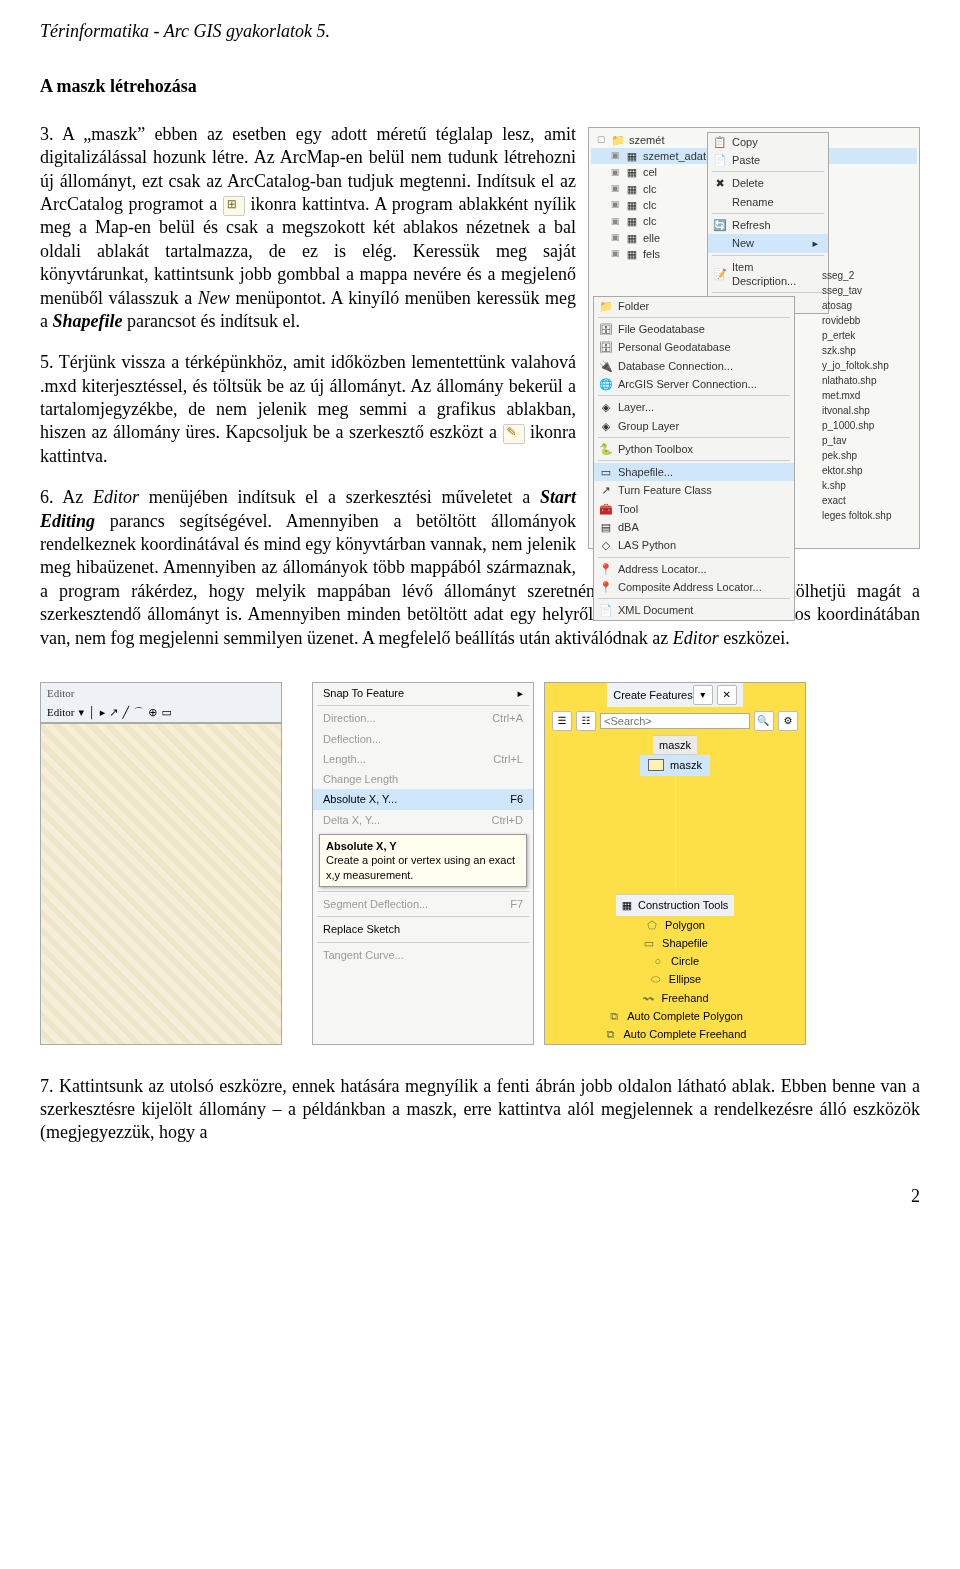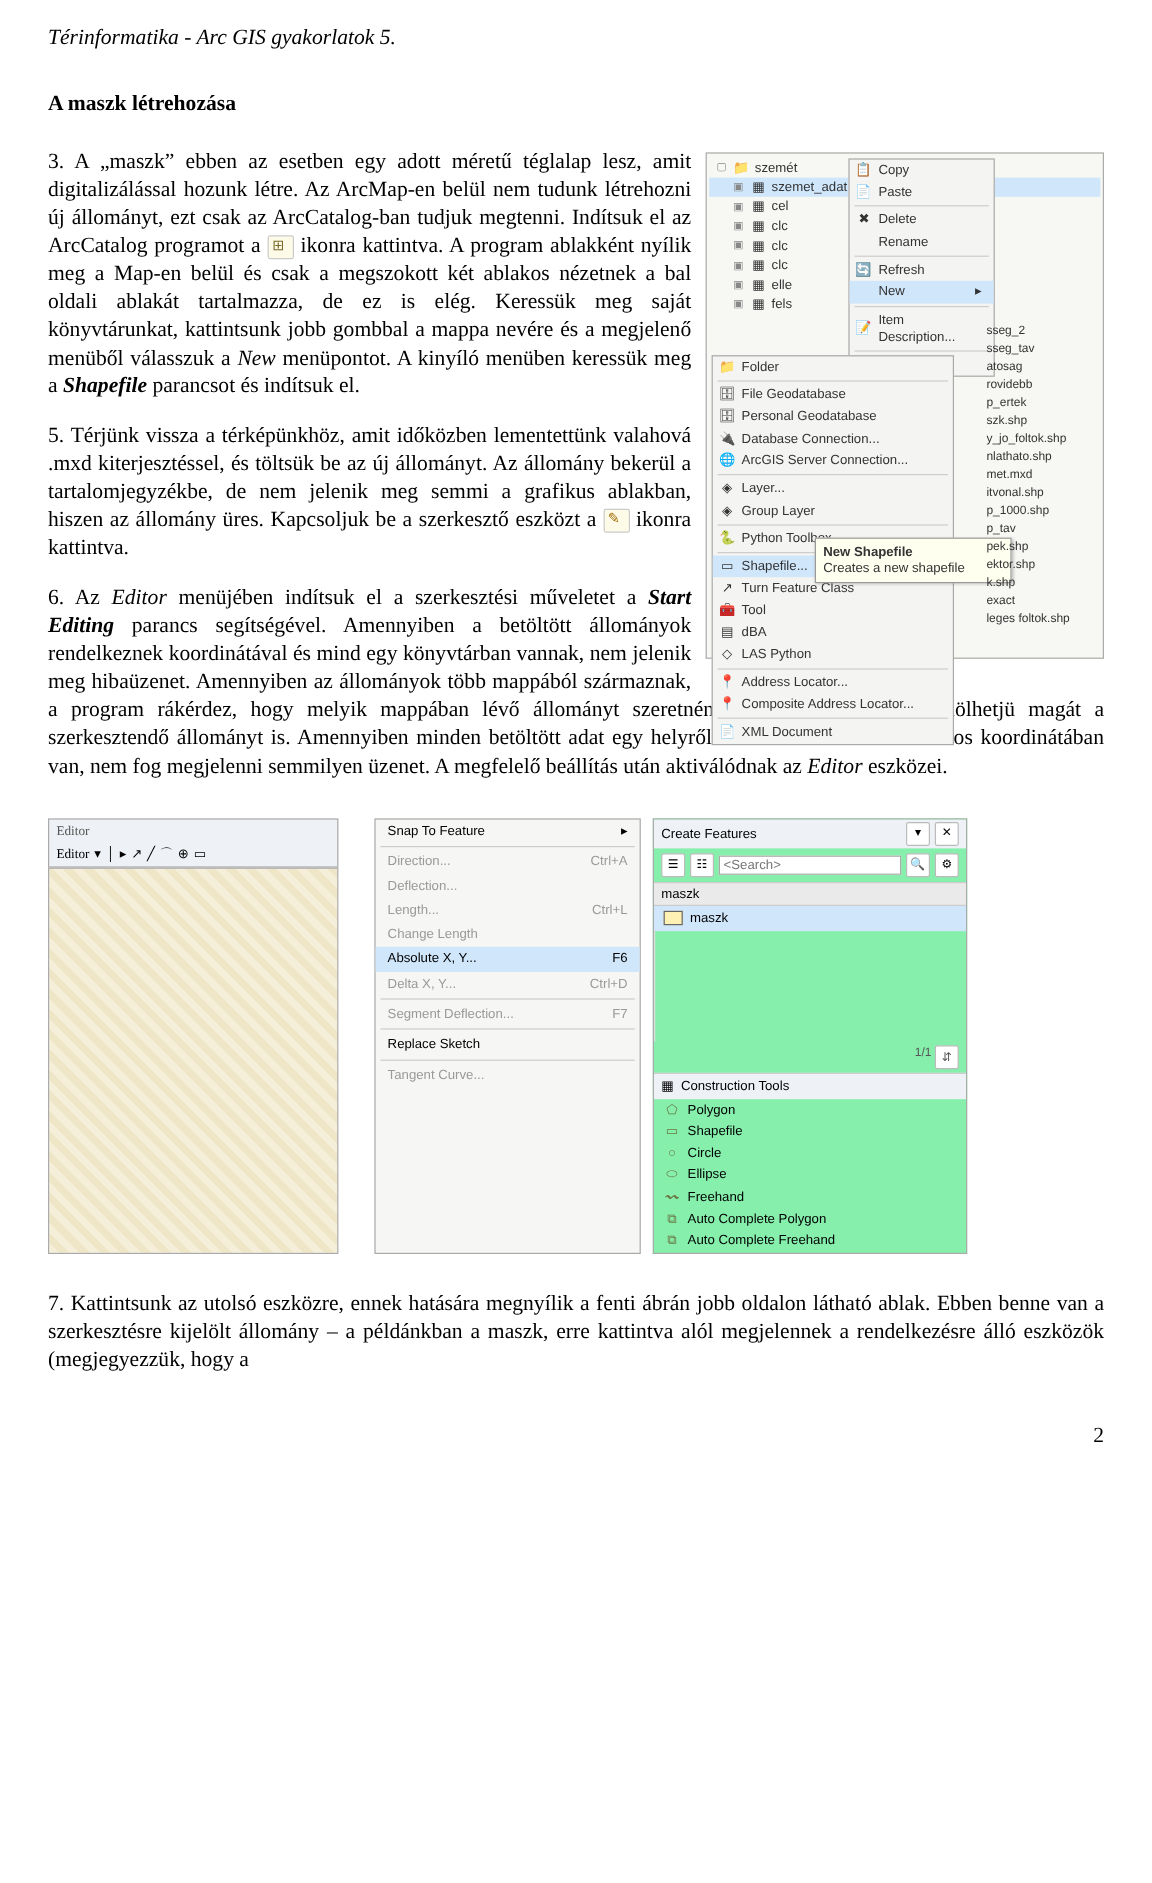--- a/index.html
+++ b/index.html
@@ -109,25 +109,26 @@
     font-family:Tahoma,sans-serif;
     font-size:11px;
   }
   .context-menu .cm-row { display:flex; justify-content:space-between; padding:3px 10px; }
   .context-menu .cm-row.sel { background:#cfe6fb; }
   .context-menu .cm-row.dis { color:#9a9a9a; }
   .context-menu hr { border:0; border-top:1px solid #ccc; margin:2px 4px; }
   .create-features {
     width:260px;
     border:1px solid #aaa;
-    background:#86efac;
+    background:#fde047;
     font-family:Tahoma,sans-serif;
     font-size:11px;
     display:flex;
     flex-direction:column;
+    align-items:center;
   }
   .cf-title { display:flex; justify-content:space-between; align-items:center; padding:2px 6px; background:#eef1f6;}
   .cf-search { display:flex; gap:4px; padding:4px 6px; align-items:center;}
   .cf-search input { flex:1; font-size:11px; padding:1px 3px; border:1px solid #aaa;}
   .cf-btn { display:inline-flex; width:18px; height:18px; align-items:center; justify-content:center; border:1px solid #bbb; border-radius:2px; background:#fff; font-size:10px;}
   .cf-group { padding:2px 6px; background:#eaeaea; border-top:1px solid #ccc; border-bottom:1px solid #ccc;}
   .cf-item { display:flex; gap:6px; align-items:center; padding:3px 8px;}
   .cf-item.sel { background:#cfe6fb; }
   .cf-swatch { width:14px; height:10px; border:1px solid #666; background:#fff0b3;}
   .cf-spacer { flex:1; border-left:1px solid #ddd; }
@@ -297,24 +298,20 @@
           <span class="mi">📍</span>
           <span>Composite Address Locator...</span>
         </div>
       <hr class="hr-thin">
       <div class="submenu-row">
           <span class="mi">📄</span>
           <span>XML Document</span>
         </div>
     </div>
 
-    <div class="tooltip-box" style="position:absolute; left:90px; top:320px; width:150px;">
-      <div style="font-weight:bold;">New Shapefile</div>
-      <div>Creates a new shapefile</div>
-    </div>
 
     <div style="position:absolute; right:2px; top:140px; width:95px; font-size:10px; line-height:15px; color:#333; text-align:left;" id="right-file-list">
         <div>sseg_2</div>
         <div>sseg_tav</div>
         <div>atosag</div>
         <div>rovidebb</div>
         <div>p_ertek</div>
         <div>szk.shp</div>
         <div>y_jo_foltok.shp</div>
         <div>nlathato.shp</div>
@@ -385,20 +382,24 @@
         <span>Change Length</span>
       </div>
     <div class="cm-row sel">
         <span>Absolute X, Y...</span>
         <span>F6</span>
       </div>
     <div class="cm-row dis">
         <span>Delta X, Y...</span>
         <span>Ctrl+D</span>
       </div>
+    <div class="tooltip-box" style="margin:4px 6px;">
+      <div style="font-weight:bold;">Absolute X, Y</div>
+      <div>Create a point or vertex using an exact x,y measurement.</div>
+    </div>
     <hr>
     <div class="cm-row dis">
         <span>Segment Deflection...</span>
         <span>F7</span>
       </div>
     <hr>
     <div class="cm-row">
         <span>Replace Sketch</span>
       </div>
     <hr>
@@ -421,21 +422,20 @@
       <input type="text" placeholder="&lt;Search&gt;" style="">
       <span class="cf-btn">🔍</span>
       <span class="cf-btn">⚙</span>
     </div>
     <div class="cf-group">maszk</div>
     <div class="cf-item sel">
       <span class="cf-swatch"></span>
       <span>maszk</span>
     </div>
     <div class="cf-spacer"></div>
-    <div class="cf-status"><span>1/1</span>&nbsp;<span class="cf-btn">⇵</span></div>
 
     <div class="ct-head">
       <span>▦</span>
       <span>Construction Tools</span>
     </div>
     <div class="ct-row">
         <span class="ct-ico">⬠</span>
         <span>Polygon</span>
       </div>
     <div class="ct-row">

